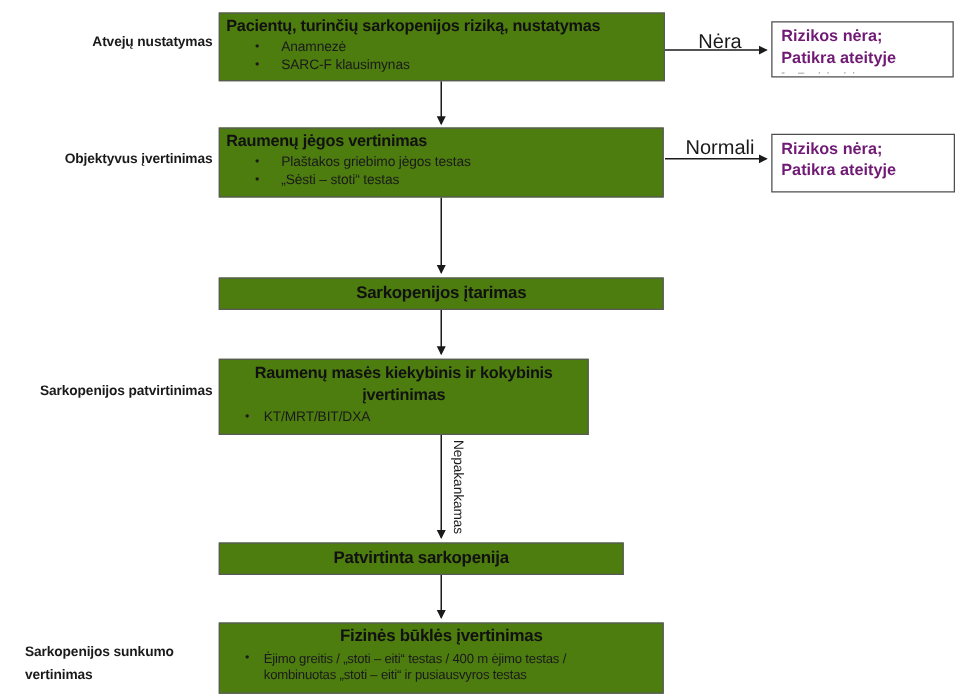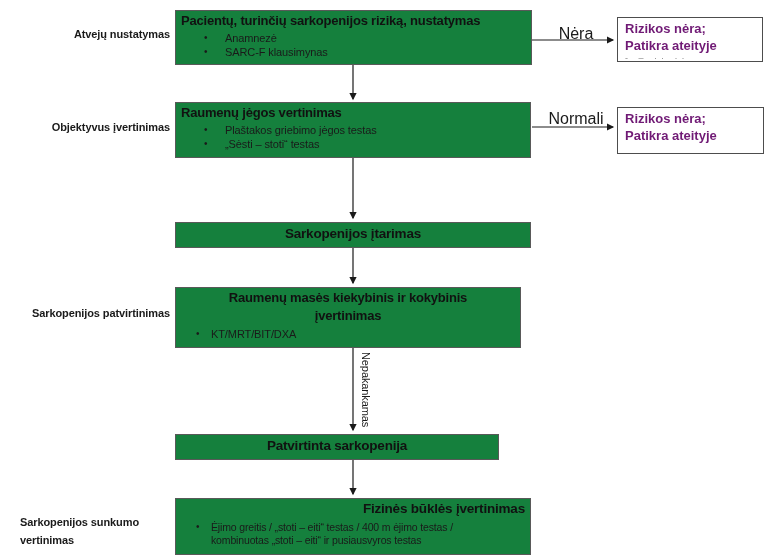--- a/index.html
+++ b/index.html
@@ -16,21 +16,21 @@
     font-weight:bold;font-size:11px;color:#1a1a1a;
     text-align:right;line-height:14px;letter-spacing:-0.1px;
   }
   #stage-1{top:27px;}
   #stage-2{top:120px;}
   #stage-3{top:306px;}
   #stage-4{top:513px;left:20px;width:148px;text-align:left;line-height:18px;}
 
   
   .box{
-    position:absolute;background:#15803d;border:1.6px solid #595959;
+    position:absolute;background:#4d7c0f;border:1.6px solid #595959;
     box-sizing:border-box;
   }
   .box .title{
     font-weight:bold;font-size:13px;line-height:17px;
     padding:1px 5px 0 5px;letter-spacing:-0.2px;color:#111;
   }
   .title-center{text-align:center;}
   #box-suspicion .title,#box-confirmed .title{
     font-size:13.5px;line-height:21px;padding-top:0;
   }
@@ -40,26 +40,26 @@
   .bullet .btext{display:inline-block;margin-left:11px;letter-spacing:-0.1px;}
   .bullet.tight .dot{margin-left:20px;}
   .bullet.tight .btext{margin-left:5px;}
   .bullet.cont .dot{visibility:hidden;}
   .bullet.small{font-size:10.5px;line-height:12.5px;}
   .bullet.small .btext{letter-spacing:-0.15px;}
 
   #box-risk{left:175px;top:10px;width:357px;height:55px;}
   #box-strength{left:175px;top:102px;width:356px;height:56px;}
   #box-suspicion{left:175px;top:222px;width:356px;height:26px;}
-  #box-mass{left:175px;top:287px;width:346px;height:61px;}
+  #box-mass{left:175px;top:287px;width:296px;height:61px;}
   #box-mass .title{line-height:16px;padding-top:2px;}
   #box-mass .bullets{margin-top:3px;}
   #box-confirmed{left:175px;top:434px;width:324px;height:26px;}
   #box-performance{left:175px;top:498px;width:356px;height:57px;}
-  #box-performance .title{font-size:13.5px;line-height:18px;text-align:right;}
+  #box-performance .title{font-size:13.5px;line-height:18px;}
   #box-performance .bullets{margin-top:3px;}
 
   
   .outcome{
     position:absolute;background:#fff;border:1.6px solid #4d4d4d;
     box-sizing:border-box;padding:2px 7px;overflow:hidden;
   }
   .outcome .oline{font-weight:bold;font-size:13px;line-height:17px;color:#701a75;white-space:nowrap;}
   .outcome .clipped{font-size:9px;line-height:8px;color:#8c8c8c;letter-spacing:4px;white-space:nowrap;}
   #outcome-1{left:617px;top:17px;width:146px;height:45px;}

